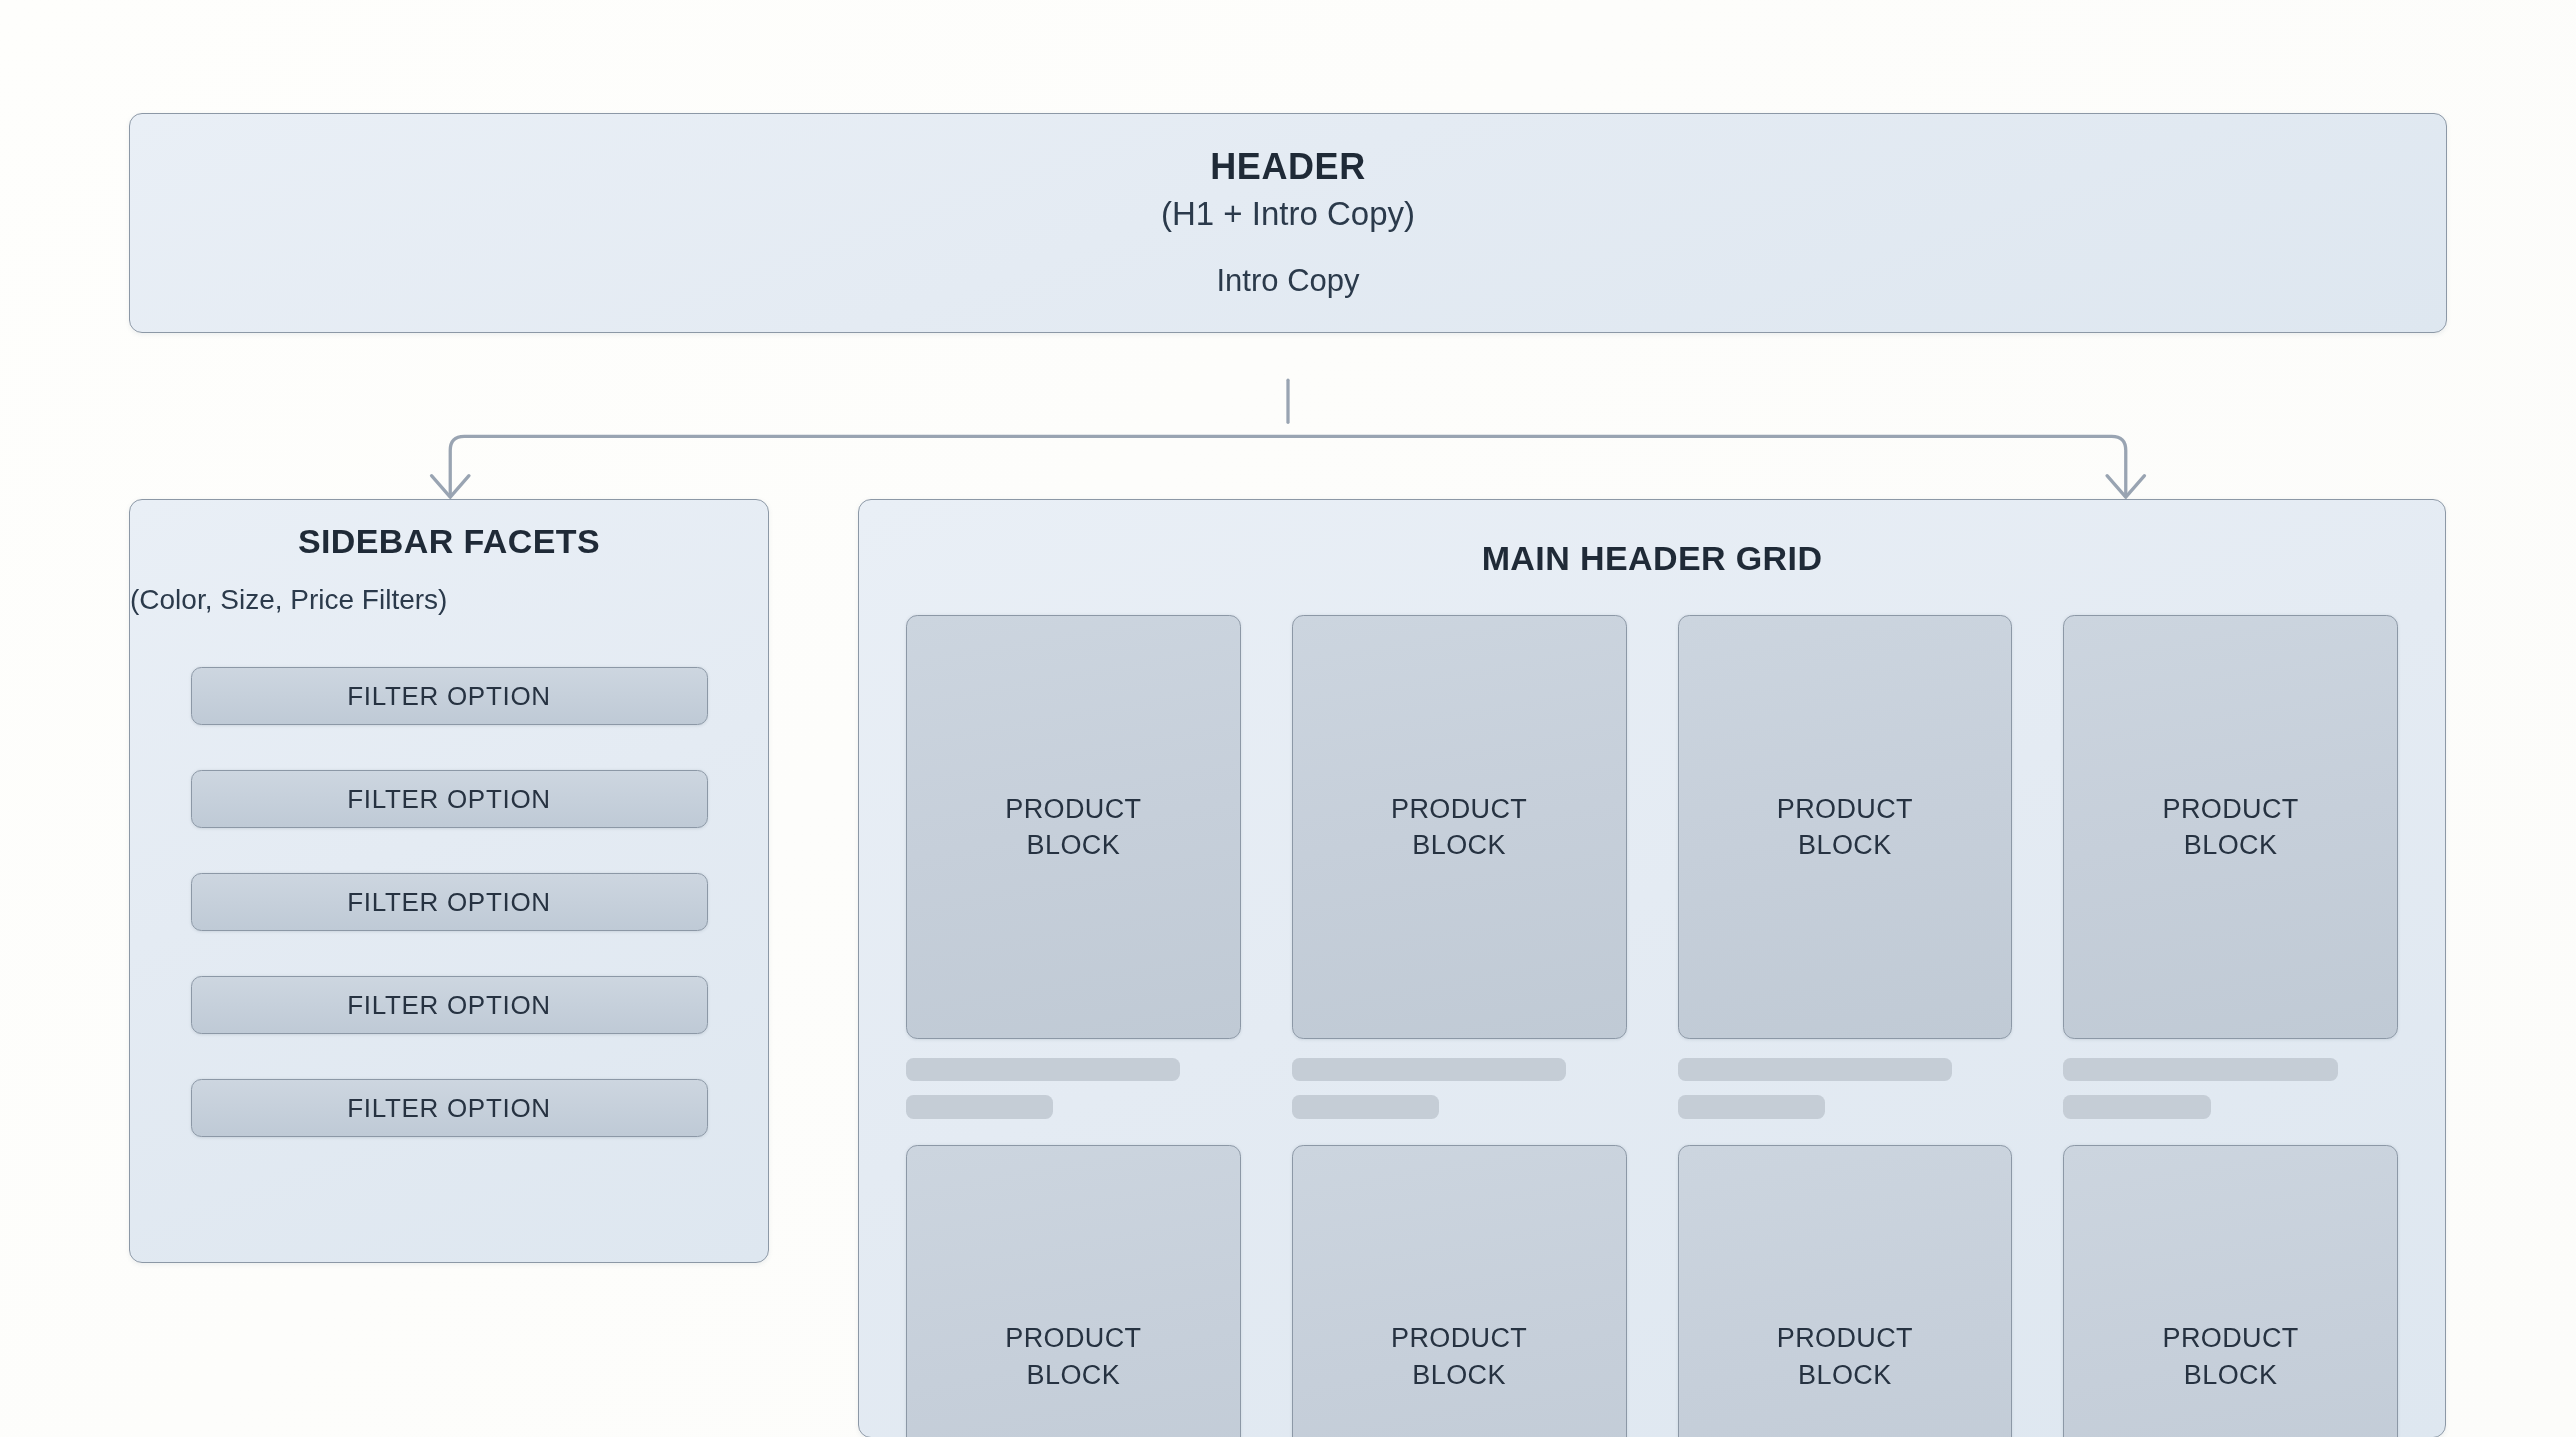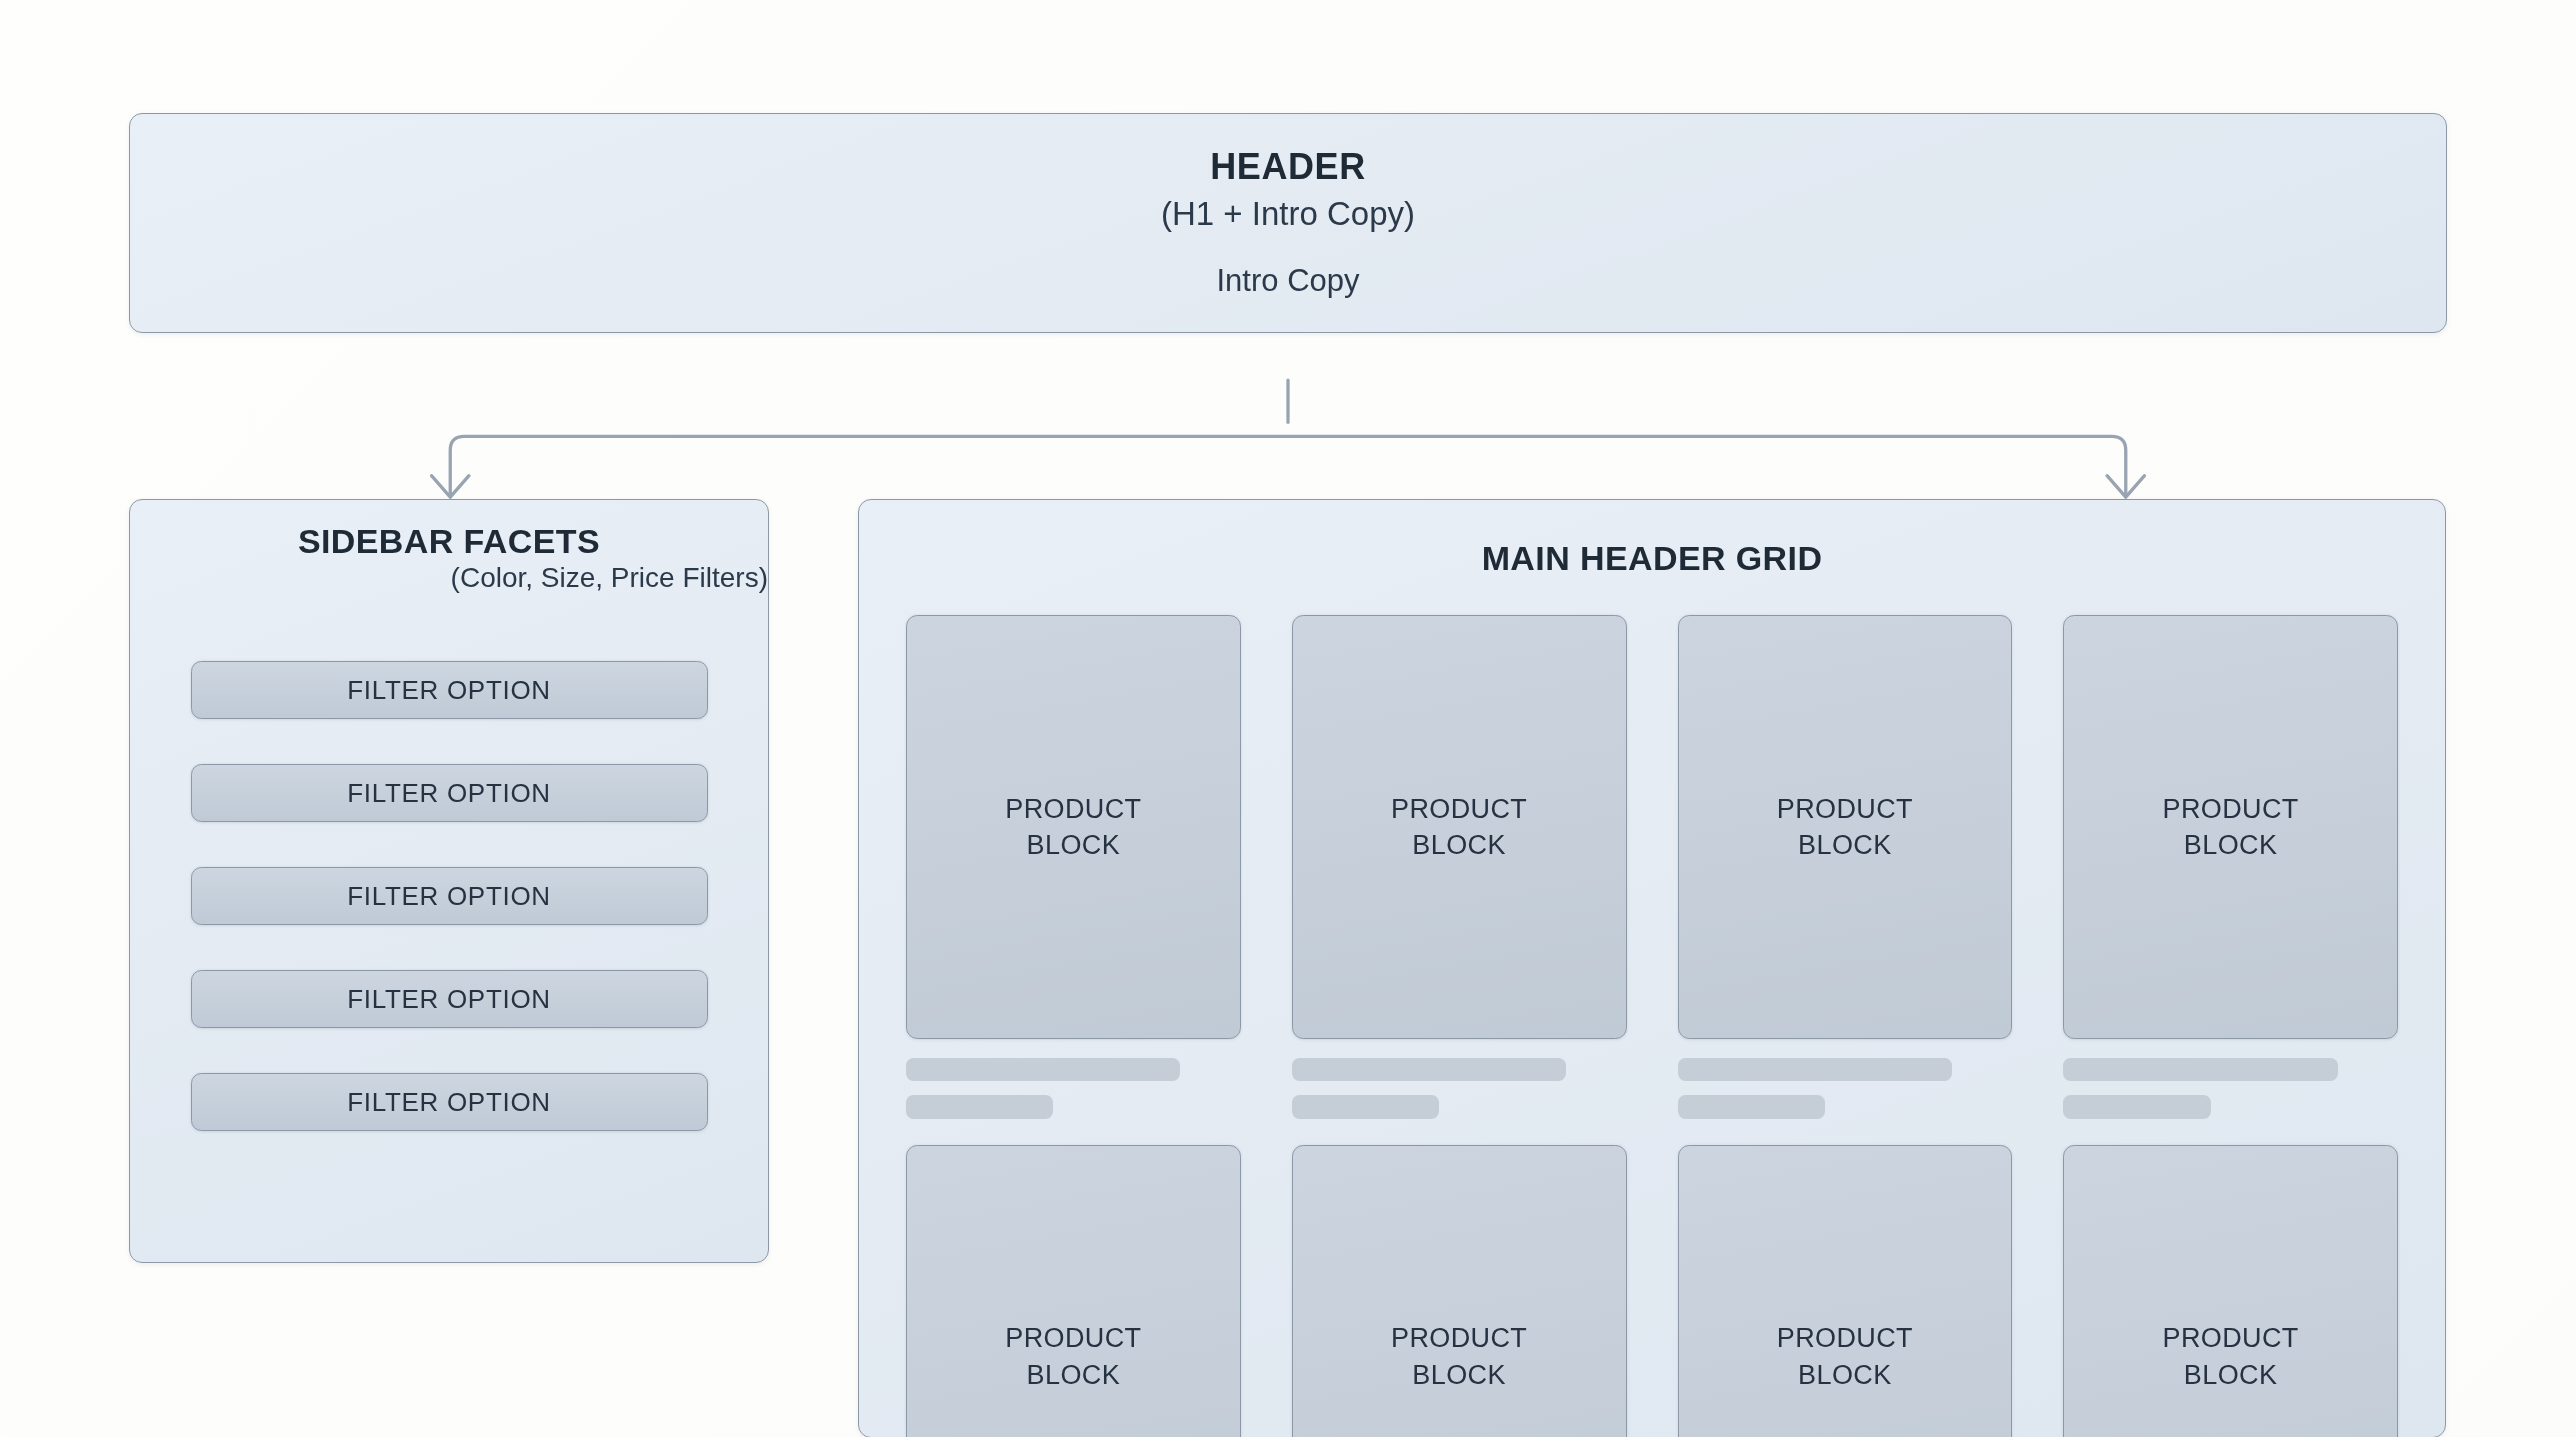--- a/index.html
+++ b/index.html
@@ -77,28 +77,28 @@
     padding-top: 22px;
   }
   .sidebar-title {
     text-align: center;
     font-size: 34px;
     font-weight: bold;
     letter-spacing: 0.4px;
     color: #1f2a37;
   }
   .sidebar-sub {
-    text-align: right;
+    text-align: left;
     font-size: 28px;
     font-weight: normal;
-    margin-top: 1px;
+    margin-top: 23px;
     color: #2b3a4b;
   }
   #filter-list {
-    margin-top: 67px;
+    margin-top: 51px;
     display: flex;
     flex-direction: column;
     align-items: center;
     gap: 45px;
   }
   .filter-option {
     box-sizing: border-box;
     width: 517px;
     height: 58px;
     border: 1.9px solid #8c98a6;

